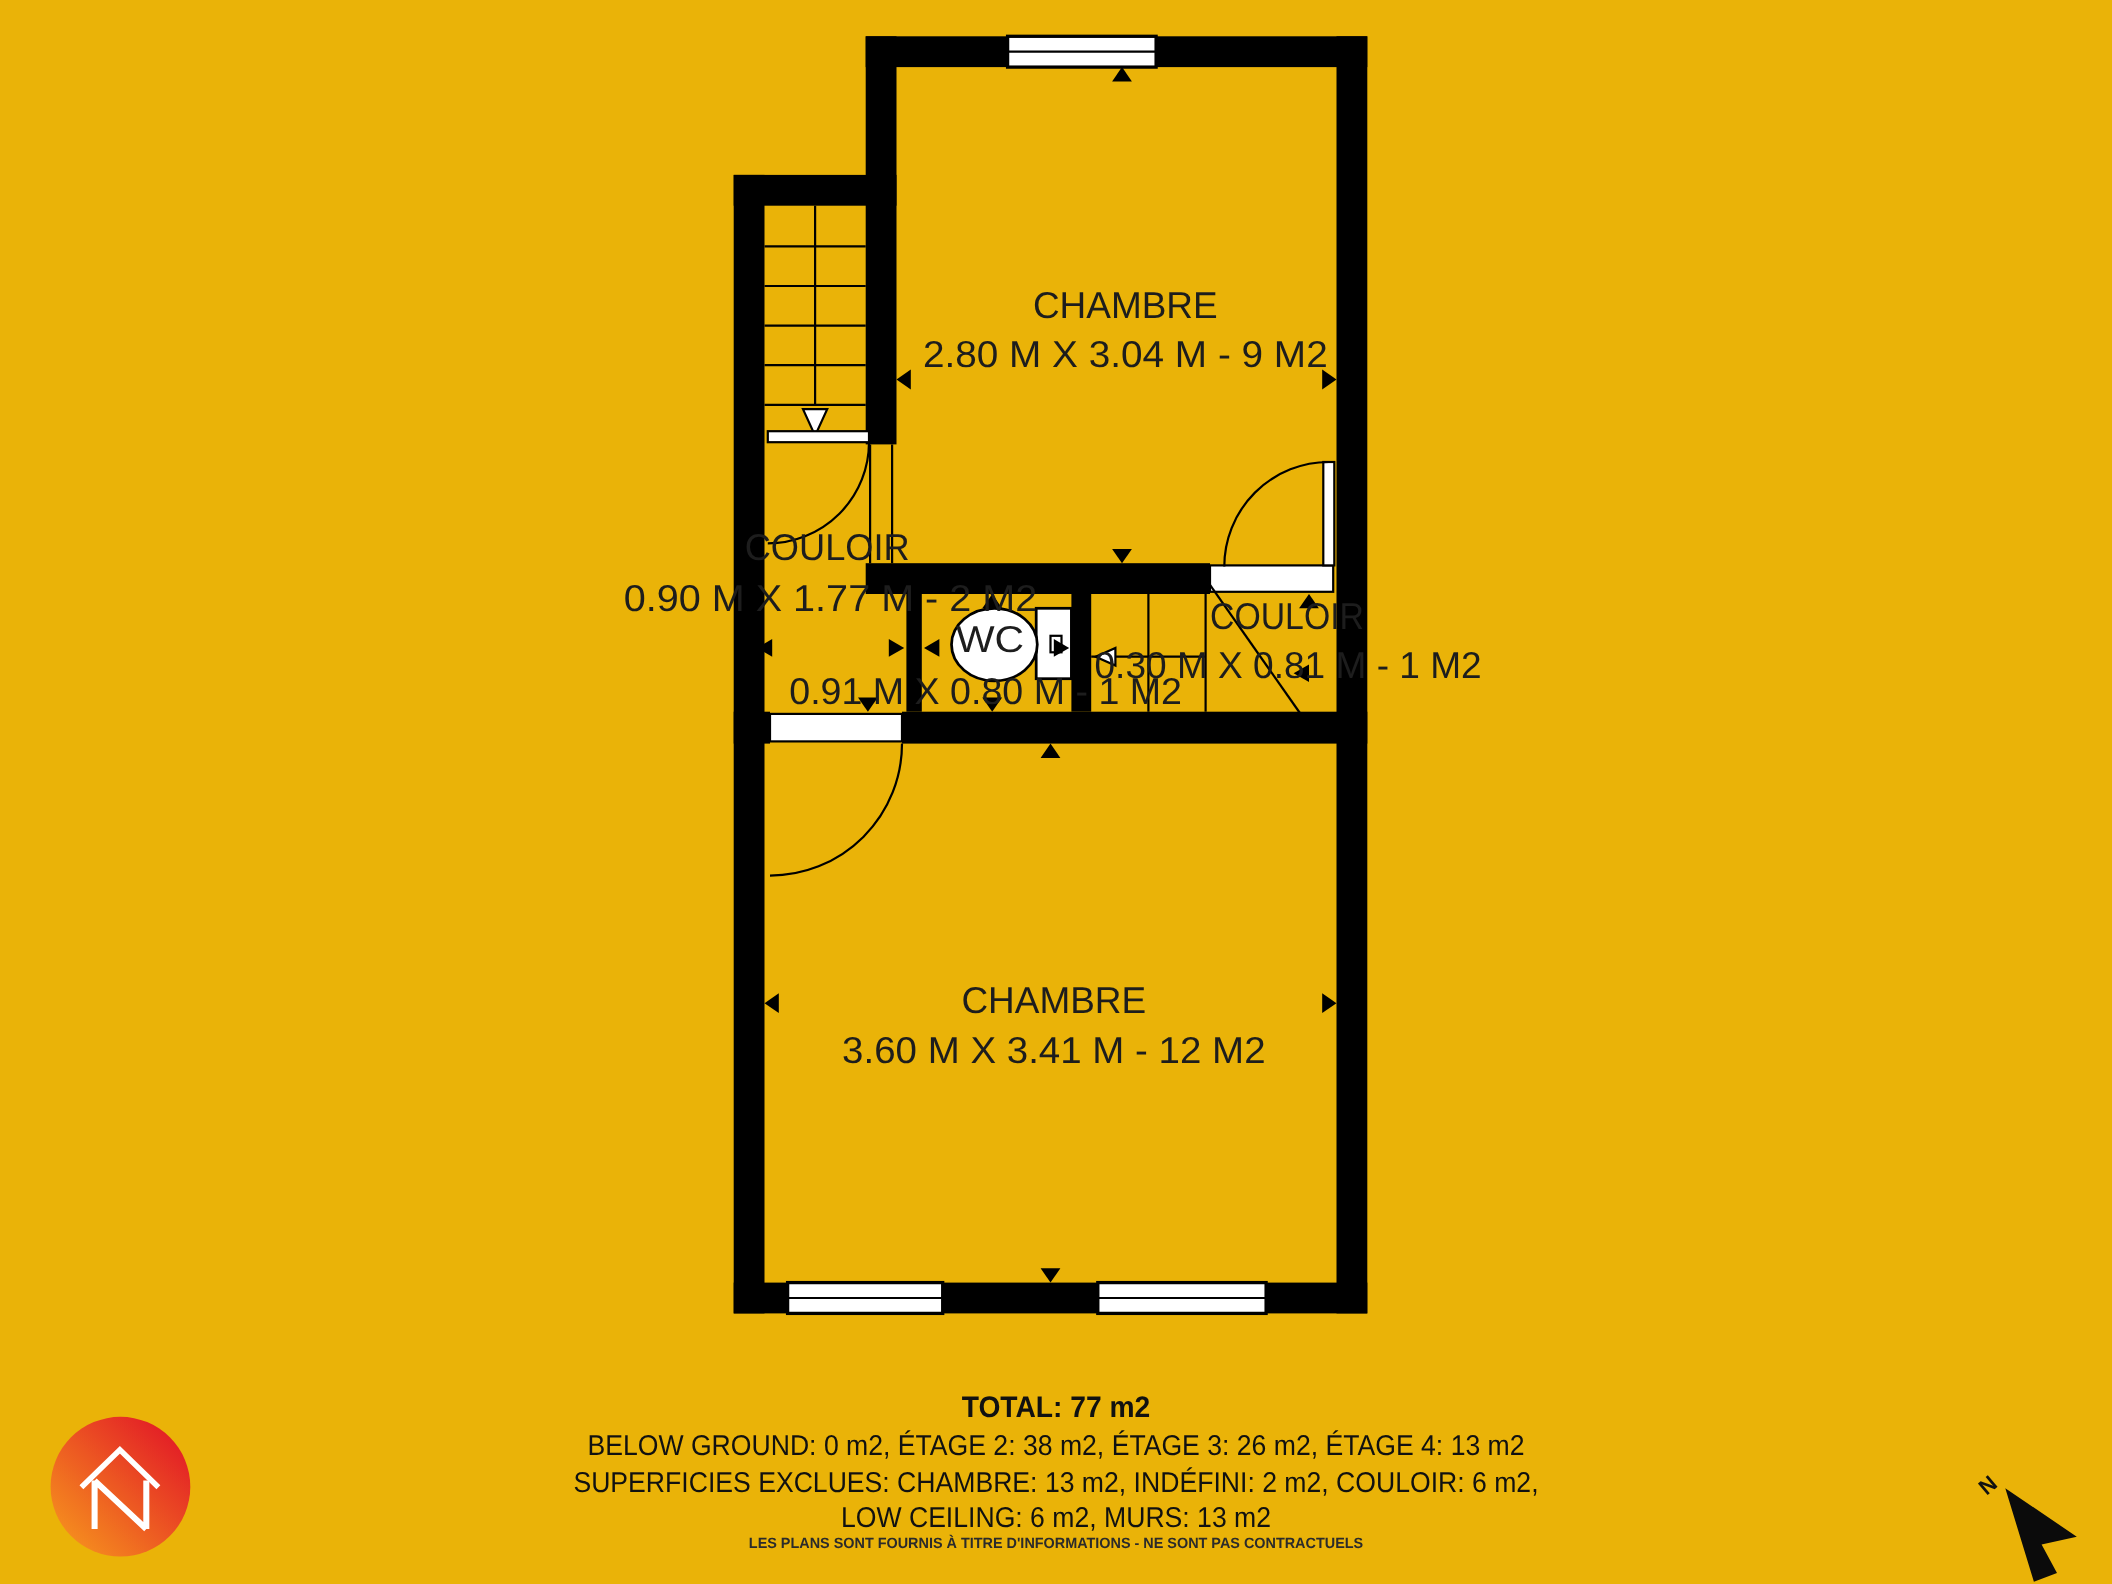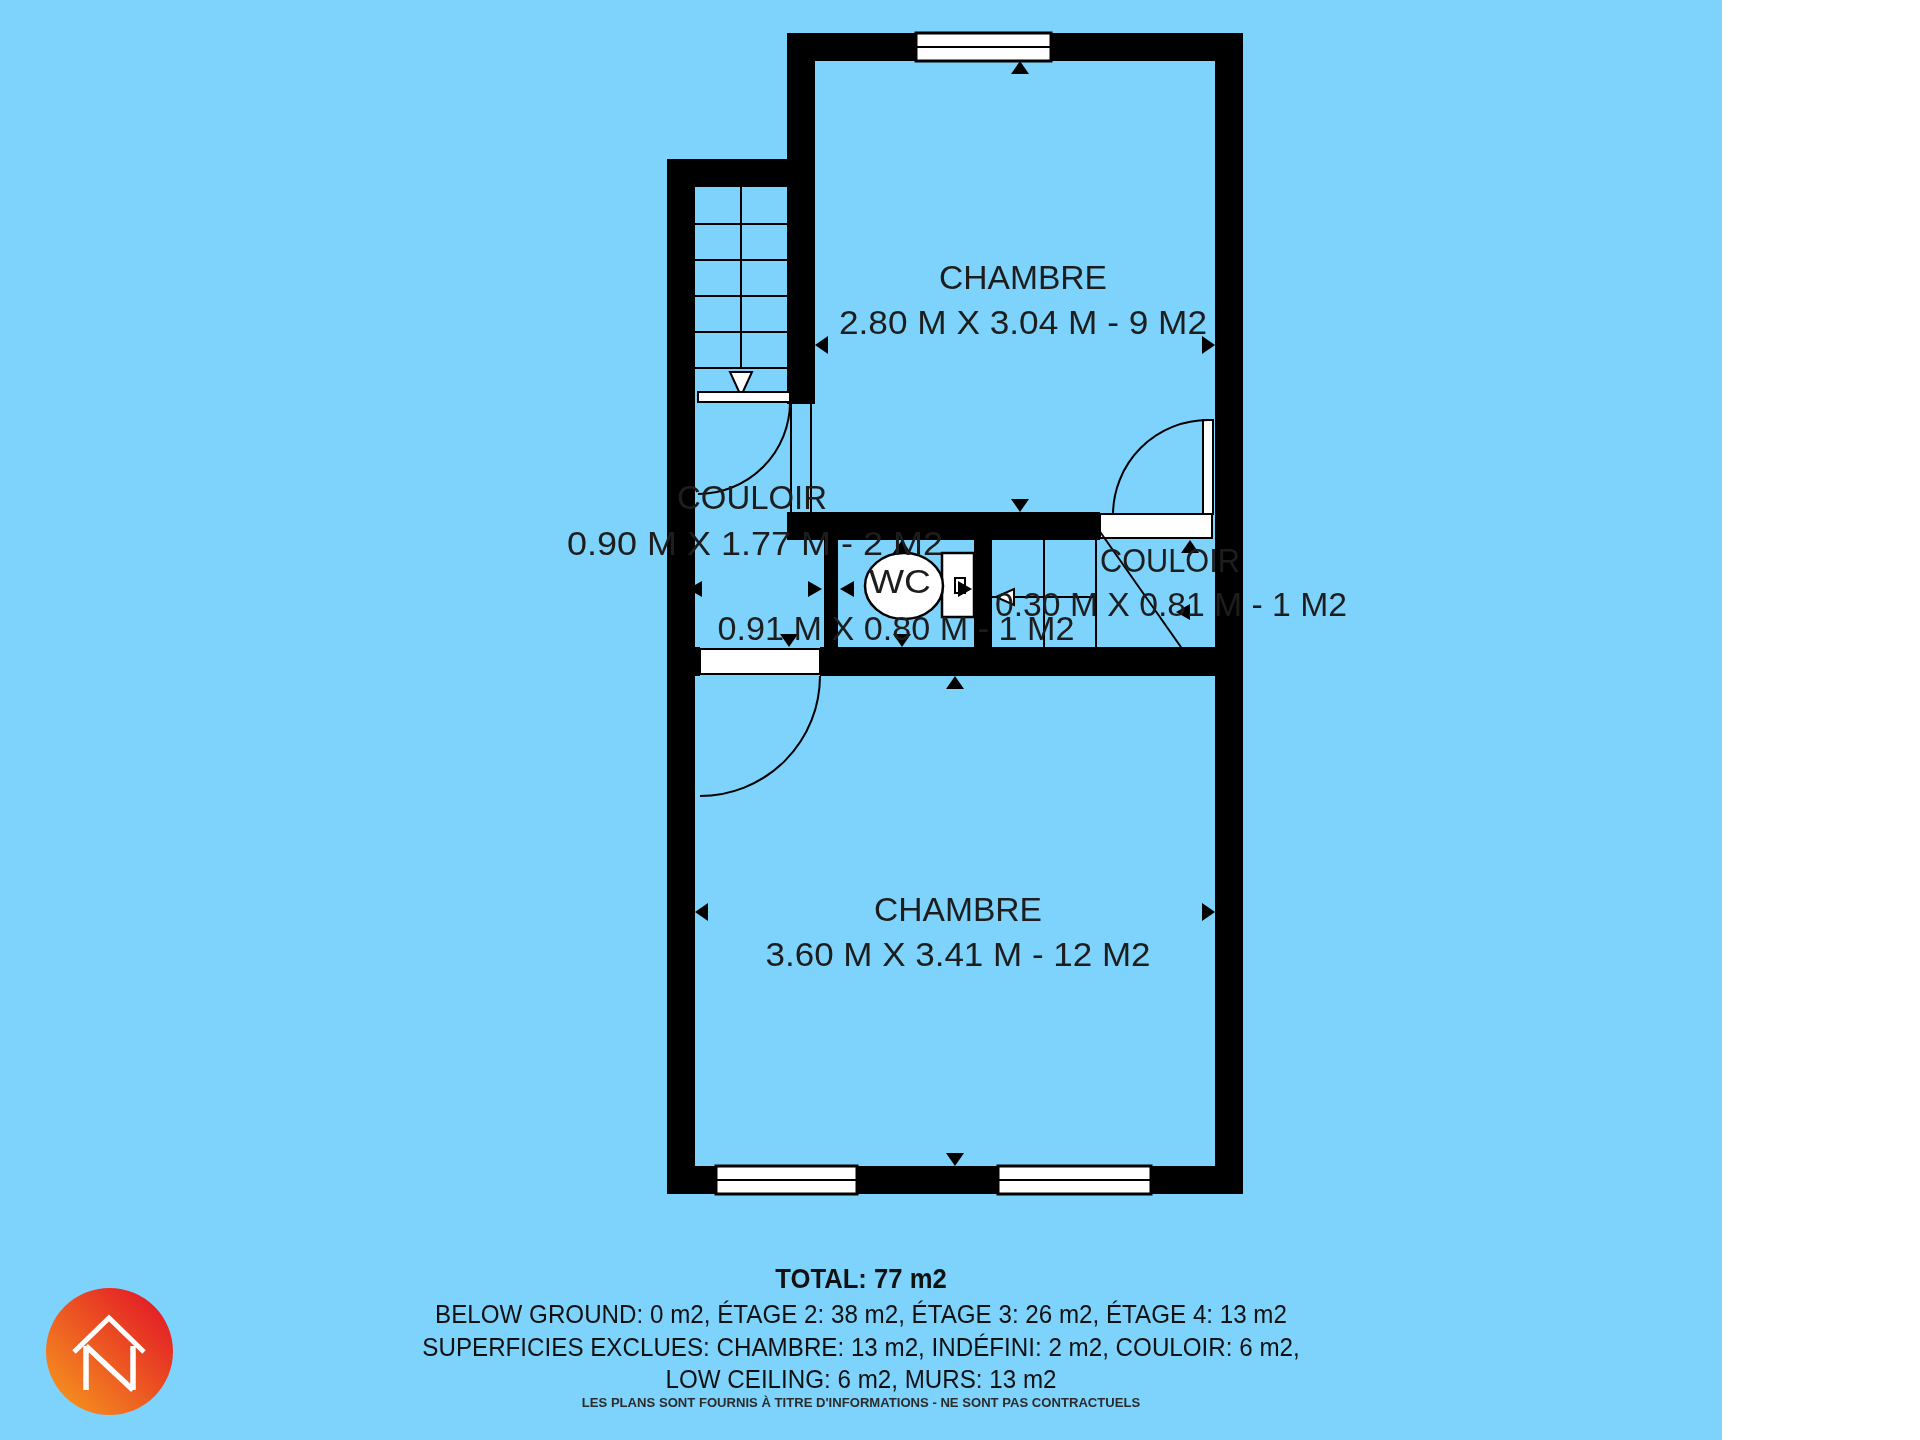--- a/index.html
+++ b/index.html
@@ -1,16 +1,16 @@
 <!DOCTYPE html>
 <html><head>
 <meta charset="utf-8">
 <style>
   html,body{margin:0;padding:0;background:#ffffff;}
-  .stage{position:relative;width:1722px;height:1440px;background:#7dd3fc;overflow:hidden;
+  .stage{position:relative;width:1920px;height:1440px;background:#eab308;overflow:hidden;
          font-family:"Liberation Sans","DejaVu Sans",sans-serif;}
   svg.plan{position:absolute;left:0;top:0;}
   .wall{fill:#000000;}
   .thin{stroke:#000000;stroke-width:2;fill:none;}
   .frame{stroke:#000000;stroke-width:3;fill:#ffffff;}
   .leaf{stroke:#000000;stroke-width:2;fill:#ffffff;}
   .fixture{stroke:#000000;stroke-width:2.5;fill:#ffffff;}
   .ma{fill:#000000;}
   .openma{fill:#ffffff;stroke:#000000;stroke-width:2;}
   .rlabel{fill:#1d1d1d;font-size:34px;font-family:"Liberation Sans","DejaVu Sans",sans-serif;}

